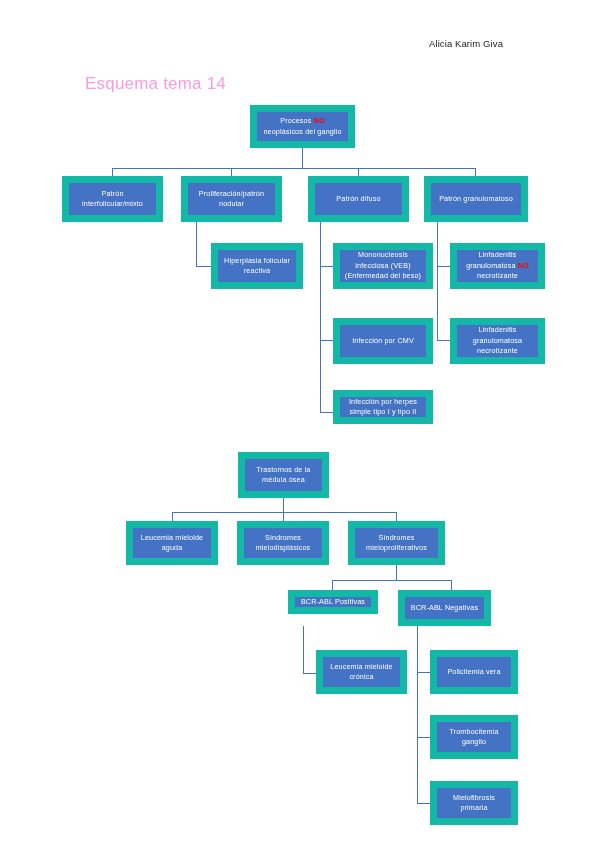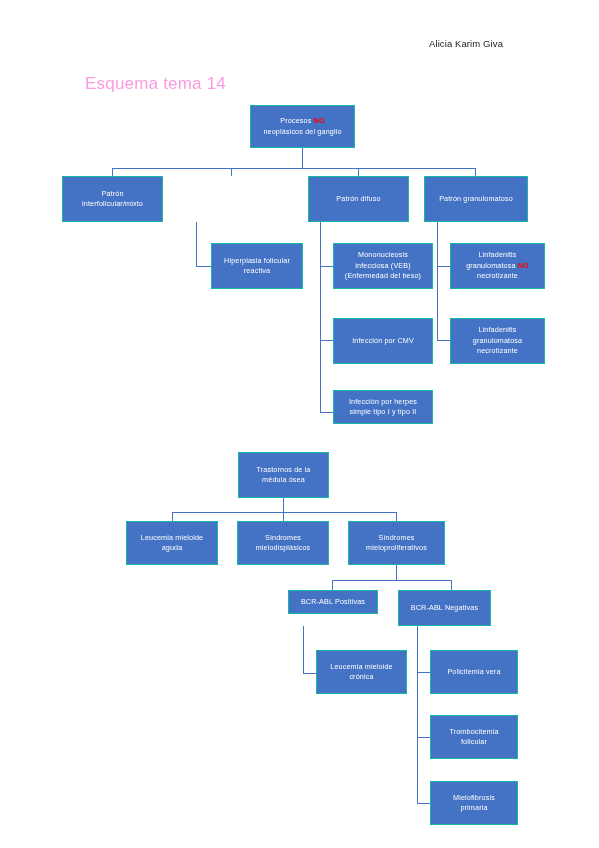--- a/index.html
+++ b/index.html
@@ -30,21 +30,21 @@
     position: absolute;
     font-size: 17px;
     color: #FB9BE0;
     letter-spacing: 0.2px;
     white-space: nowrap;
   }
   .node {
     position: absolute;
     box-sizing: border-box;
     background: #4472C4;
-    border: 1px solid #14b8a6;
+    border: 7px solid #14b8a6;
     color: #ffffff;
     font-size: 7.2px;
     line-height: 1.45;
     text-align: center;
     display: flex;
     align-items: center;
     justify-content: center;
     padding: 2px 3px;
     letter-spacing: 0.15px;
     overflow: hidden;
@@ -83,20 +83,26 @@
   <div class="conn v" style="left:358px; top:168px; height:8px;"></div>
   <div class="conn v" style="left:475px; top:168px; height:8px;"></div>
 
   <div class="node" style="left:62px; top:176px; width:101px; height:46px;">
     <span class="txt">
       <span>Patrón</span><br>
       <span>interfolicular/mixto</span>
     </span>
   </div>
 
+  <div class="node" style="left:181px; top:176px; width:101px; height:46px;">
+    <span class="txt">
+      <span>Proliferación/patrón</span><br>
+      <span>nodular</span>
+    </span>
+  </div>
 
   <div class="node" style="left:308px; top:176px; width:101px; height:46px;">
     <span class="txt">Patrón difuso</span>
   </div>
 
   <div class="node" style="left:424px; top:176px; width:104px; height:46px;">
     <span class="txt">Patrón granulomatoso</span>
   </div>
 
   <div class="conn v" style="left:196px; top:222px; height:44px;"></div>
@@ -215,21 +221,21 @@
   <div class="conn h" style="left:417px; top:737px; width:13px;"></div>
   <div class="conn h" style="left:417px; top:803px; width:13px;"></div>
 
   <div class="node" style="left:430px; top:650px; width:88px; height:44px;">
     <span class="txt">Policitemia vera</span>
   </div>
 
   <div class="node" style="left:430px; top:715px; width:88px; height:44px;">
     <span class="txt">
       <span>Trombocitemia</span><br>
-      <span>folicular</span>
+      <span>ganglio</span>
     </span>
   </div>
 
   <div class="node" style="left:430px; top:781px; width:88px; height:44px;">
     <span class="txt">
       <span>Mielofibrosis</span><br>
       <span>primaria</span>
     </span>
   </div>
 

